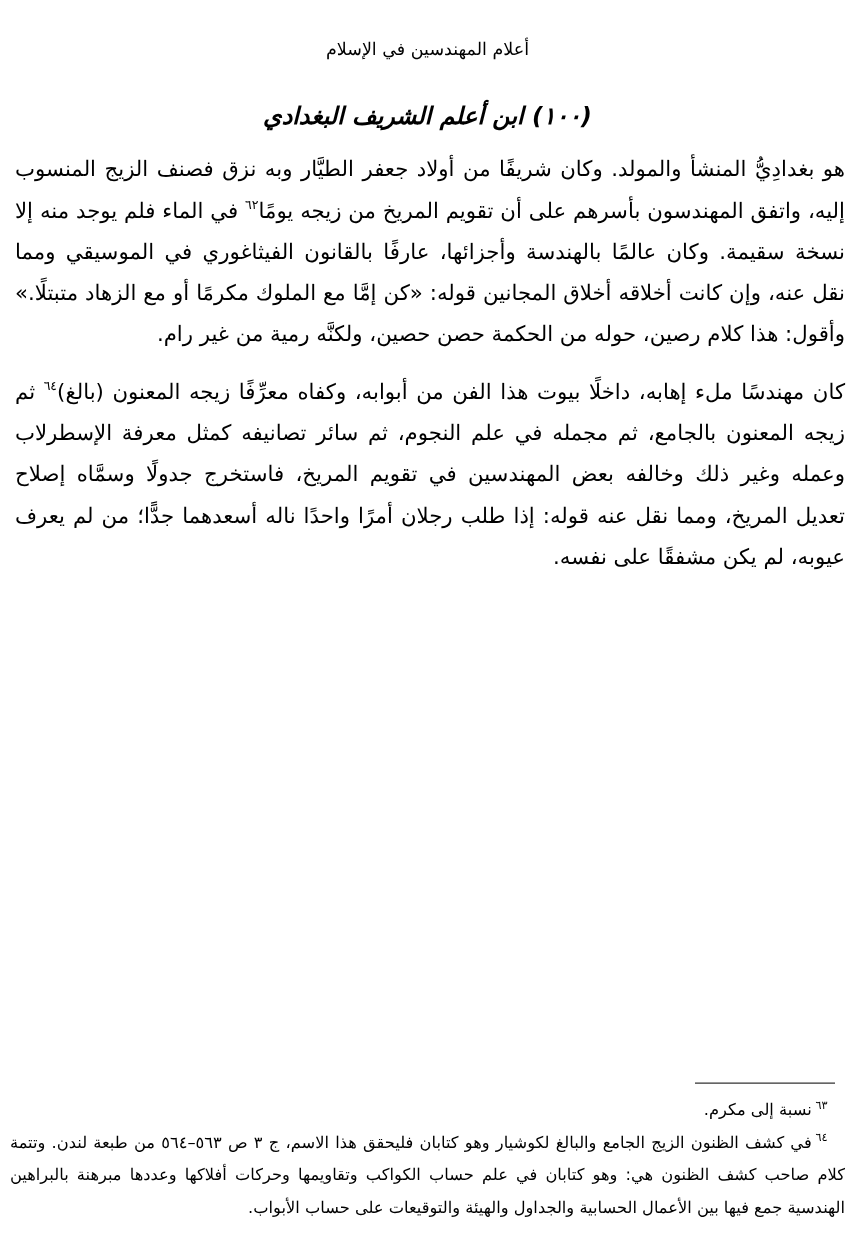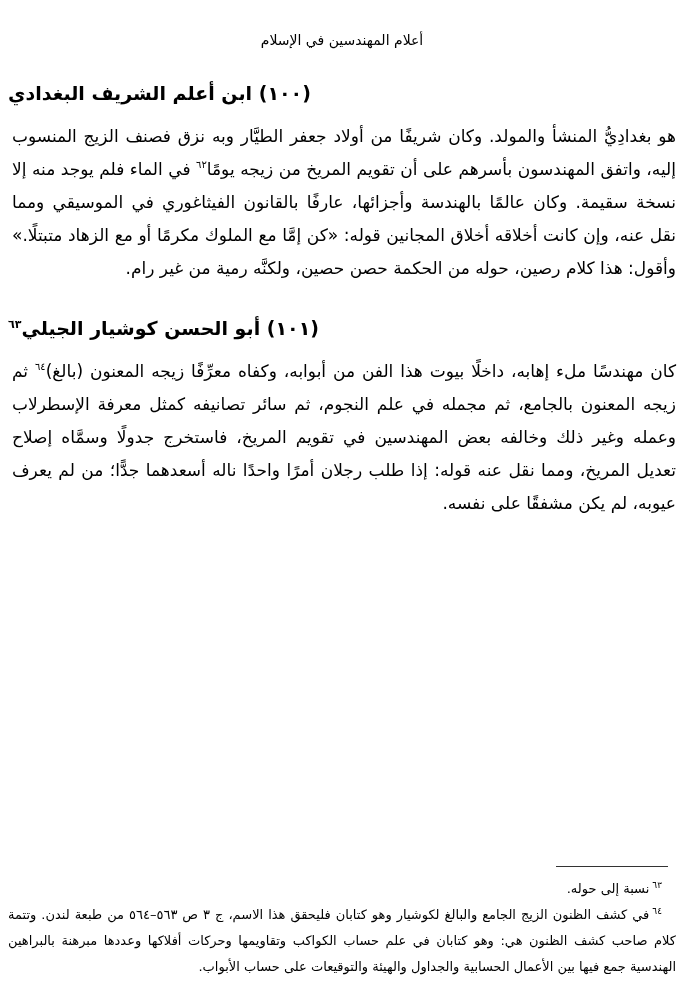--- a/index.html
+++ b/index.html
@@ -29,21 +29,22 @@
     font-size: 14px;
     line-height: 20px;
     margin: 2px 0 0 0;
     font-weight: normal;
   }
   .section-heading {
     font-size: 19px;
     font-weight: bold;
     line-height: 27px;
     margin: 30px 0 0 0;
-    text-align: left;
+    text-align: center;
+    font-style: italic;
   }
   .section-heading sup {
     font-size: 11px;
   }
   .body-par {
     font-size: 17px;
     line-height: 33px;
     text-align: justify;
     margin: 13px 0 0 4px;
   }
@@ -79,30 +80,29 @@
 <div class="page">
 
   <div class="running-head">أعلام المهندسين في الإسلام</div>
 
   <section>
     <h2 class="section-heading">(١٠٠) ابن أعلم الشريف البغدادي</h2>
     <p class="body-par">هو بغدادِيُّ المنشأ والمولد. وكان شريفًا من أولاد جعفر الطيَّار وبه نزق فصنف الزيج المنسوب إليه، واتفق المهندسون بأسرهم على أن تقويم المريخ من زيجه يومًا<sup>٦٢</sup> في الماء فلم يوجد منه إلا نسخة سقيمة. وكان عالمًا بالهندسة وأجزائها، عارفًا بالقانون الفيثاغوري في الموسيقي ومما نقل عنه، وإن كانت أخلاقه أخلاق المجانين قوله: «كن إمَّا مع الملوك مكرمًا أو مع الزهاد متبتلًا.» وأقول: هذا كلام رصين، حوله من الحكمة حصن حصين، ولكنَّه رمية من غير رام.</p>
   </section>
 
   <section>
-    <h2 class="section-heading">(١٠١) أبو الحسن كوشيار الجيلي<sup>٦٣</sup></h2>
     <p class="body-par">كان مهندسًا ملء إهابه، داخلًا بيوت هذا الفن من أبوابه، وكفاه معرِّفًا زيجه المعنون (بالغ)<sup>٦٤</sup> ثم زيجه المعنون بالجامع، ثم مجمله في علم النجوم، ثم سائر تصانيفه كمثل معرفة الإسطرلاب وعمله وغير ذلك وخالفه بعض المهندسين في تقويم المريخ، فاستخرج جدولًا وسمَّاه إصلاح تعديل المريخ، ومما نقل عنه قوله: إذا طلب رجلان أمرًا واحدًا ناله أسعدهما جدًّا؛ من لم يعرف عيوبه، لم يكن مشفقًا على نفسه.</p>
   </section>
 
   <div class="footnotes">
     <div class="fn-rule"></div>
 
 
     <p class="footnote">
-      <sup>٦٣</sup><span>نسبة إلى حوله.</span>
+      <sup>٦٣</sup><span>نسبة إلى مكرم.</span>
     </p>
 
     <p class="footnote">
       <sup>٦٤</sup><span>في كشف الظنون الزيج الجامع والبالغ لكوشيار وهو كتابان فليحقق هذا الاسم، ج ٣ ص ٥٦٣–٥٦٤ من طبعة لندن. وتتمة كلام صاحب كشف الظنون هي: وهو كتابان في علم حساب الكواكب وتقاويمها وحركات أفلاكها وعددها مبرهنة بالبراهين الهندسية جمع فيها بين الأعمال الحسابية والجداول والهيئة والتوقيعات على حساب الأبواب.</span>
     </p>
   </div>
 
 </div>
 
 </body></html>

